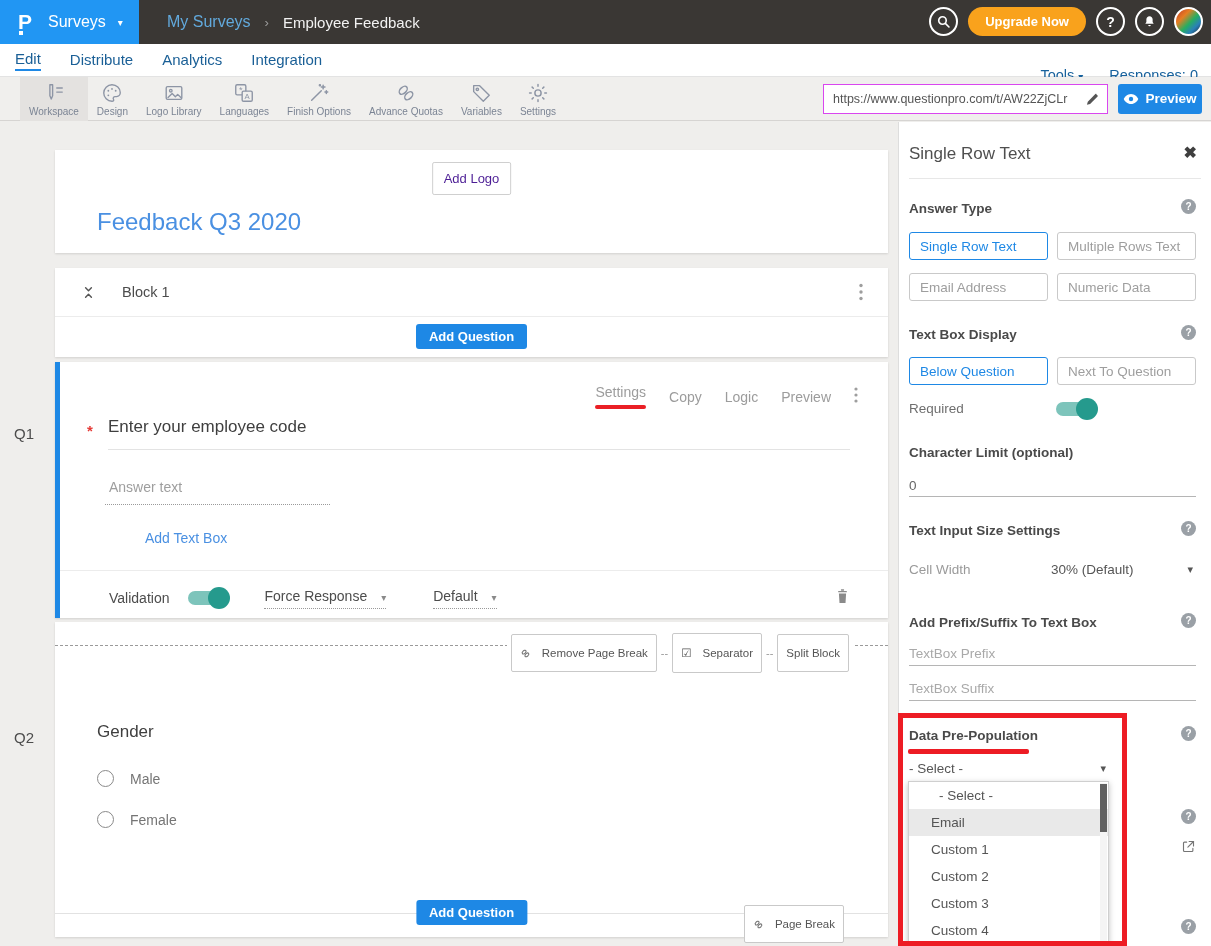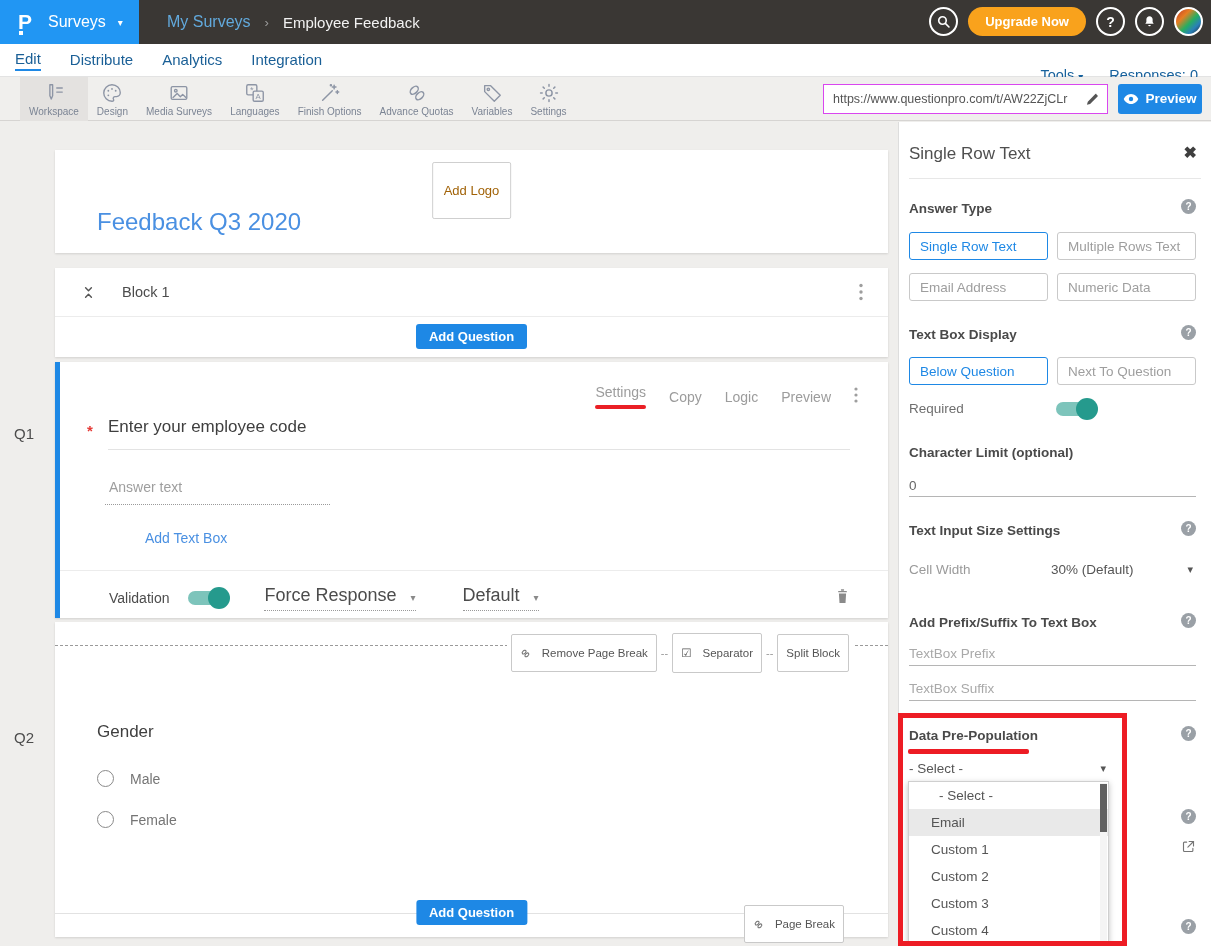--- a/index.html
+++ b/index.html
@@ -42,21 +42,21 @@
   .url-field .pencil { padding-right:8px; display:flex; }
   .preview-btn { width:84px; height:30px; background:#1e88e5; border-radius:3px; color:#fff; font-size:13.5px; font-weight:600; display:flex; align-items:center; justify-content:center; gap:6px; margin-right:9px; }
 
   
   .main { position:absolute; left:0; top:121px; width:1211px; height:825px; background:#efeeec; }
   .qlabel { position:absolute; left:14px; color:#4c4c4c; font-size:15px; }
   .card { position:absolute; left:55px; width:833px; background:#fff; box-shadow:0 1px 2px rgba(0,0,0,0.12); }
 
   
   .title-card { top:29px; height:103px; }
-  .add-logo-btn { position:absolute; left:50%; transform:translateX(-50%); top:12px; background:#fff; border:1px solid #cfcfcf; border-radius:2px; font-size:13px; color:#a16207; padding:20px 11px; }
+  .add-logo-btn { position:absolute; left:50%; transform:translateX(-50%); top:12px; background:#fff; border:1px solid #cfcfcf; border-radius:2px; font-size:13px; color:#4c1d95; padding:8px 11px; }
   .survey-title { position:absolute; left:42px; top:58px; font-size:24px; color:#4a90e2; font-weight:400; }
 
   
   .block-card { top:147px; height:89px; }
   .block-header { height:49px; display:flex; align-items:center; border-bottom:1px solid #ececec; }
   .collapse { margin-left:27px; display:flex; }
   .block-label { font-size:14.5px; color:#4c4c4c; margin-left:27px; flex:1; }
   .dots { margin-right:25px; display:flex; }
   .addq-strip { height:39px; display:flex; align-items:center; justify-content:center; }
   .addq-btn { background:#1e88e5; color:#fff; font-size:13px; font-weight:700; border-radius:3px; padding:5px 13px; }
@@ -72,21 +72,21 @@
   .ans-ph { position:absolute; left:49px; top:117px; font-size:14px; color:#9e9e9e; }
   .ans-dotted { position:absolute; left:45px; top:142px; width:225px; border-bottom:1px dotted #9a9a9a; }
   .add-textbox { position:absolute; left:85px; top:168px; font-size:14px; color:#4a90e2; }
   .q1-divider { position:absolute; left:0; right:0; top:208px; border-bottom:1px solid #ececec; }
   .validation-row { position:absolute; left:49px; right:38px; top:222px; height:28px; display:flex; align-items:center; }
   .val-label { font-size:14px; color:#4c4c4c; }
   .toggle { width:40px; height:14px; background:#7dc4bb; border-radius:8px; position:relative; }
   .toggle::after { content:''; position:absolute; right:-2px; top:-4px; width:22px; height:22px; border-radius:50%; background:#259a8d; }
   .val-toggle { margin-left:19px; }
   .dd-inline { display:flex; align-items:baseline; border-bottom:1px dotted #999; padding-bottom:4px; }
-  .dd-inline .lbl { font-size:18px; color:#4c4c4c; }
+  .dd-inline .lbl { font-size:14px; color:#4c4c4c; }
   .dd-inline .caret { color:#8a8a8a; font-size:10px; margin-left:14px; }
   .dd-force { margin-left:36px; }
   .dd-default { margin-left:47px; }
   .val-spacer { flex:1; }
 
   
   .sec2-card { top:501px; height:315px; }
   .dash-line { position:absolute; left:0; right:0; top:23px; border-top:1px dashed #9a9a9a; }
   .dash-btns { position:absolute; right:35px; top:11px; display:flex; align-items:center; background:#fff; padding:0 4px; }
   .mini-btn { background:#fff; border:1px solid #c9c9c9; border-radius:2px; font-size:11.5px; color:#555; padding:12px 8px; display:flex; align-items:center; gap:11px; white-space:nowrap; }
@@ -196,21 +196,21 @@
         <circle cx="8" cy="14.5" r="1" fill="#8d95a5" stroke="none"></circle>
       </svg>
     <span class="tool-label">Design</span>
   </div>
   <div class="tool">
     <svg width="22" height="22" viewBox="0 0 24 24" fill="none" stroke="#8d95a5" stroke-width="1.5" stroke-linecap="round" stroke-linejoin="round">
         <rect x="3.5" y="5" width="17" height="14" rx="1.5"></rect>
         <circle cx="8.5" cy="9.5" r="1.4"></circle>
         <path d="M5.5 17l4.5-4.5 3.5 3.5 2.5-2.5 3.5 3.5"></path>
       </svg>
-    <span class="tool-label">Media Surveys</span>
+    <span class="tool-label">Logo Library</span>
   </div>
   <div class="tool">
     <svg width="22" height="22" viewBox="0 0 24 24">
         <rect x="3" y="3" width="11" height="11" rx="1.5" fill="none" stroke="#8d95a5" stroke-width="1.5"></rect>
         <text x="8.5" y="11.5" font-size="10" text-anchor="middle" fill="#8d95a5">*</text>
         <rect x="10" y="10" width="11" height="11" rx="1.5" fill="#f0efed" stroke="#8d95a5" stroke-width="1.5"></rect>
         <text x="15.5" y="18.6" font-size="8.5" text-anchor="middle" fill="#8d95a5">A</text>
       </svg>
     <span class="tool-label">Languages</span>
   </div>

